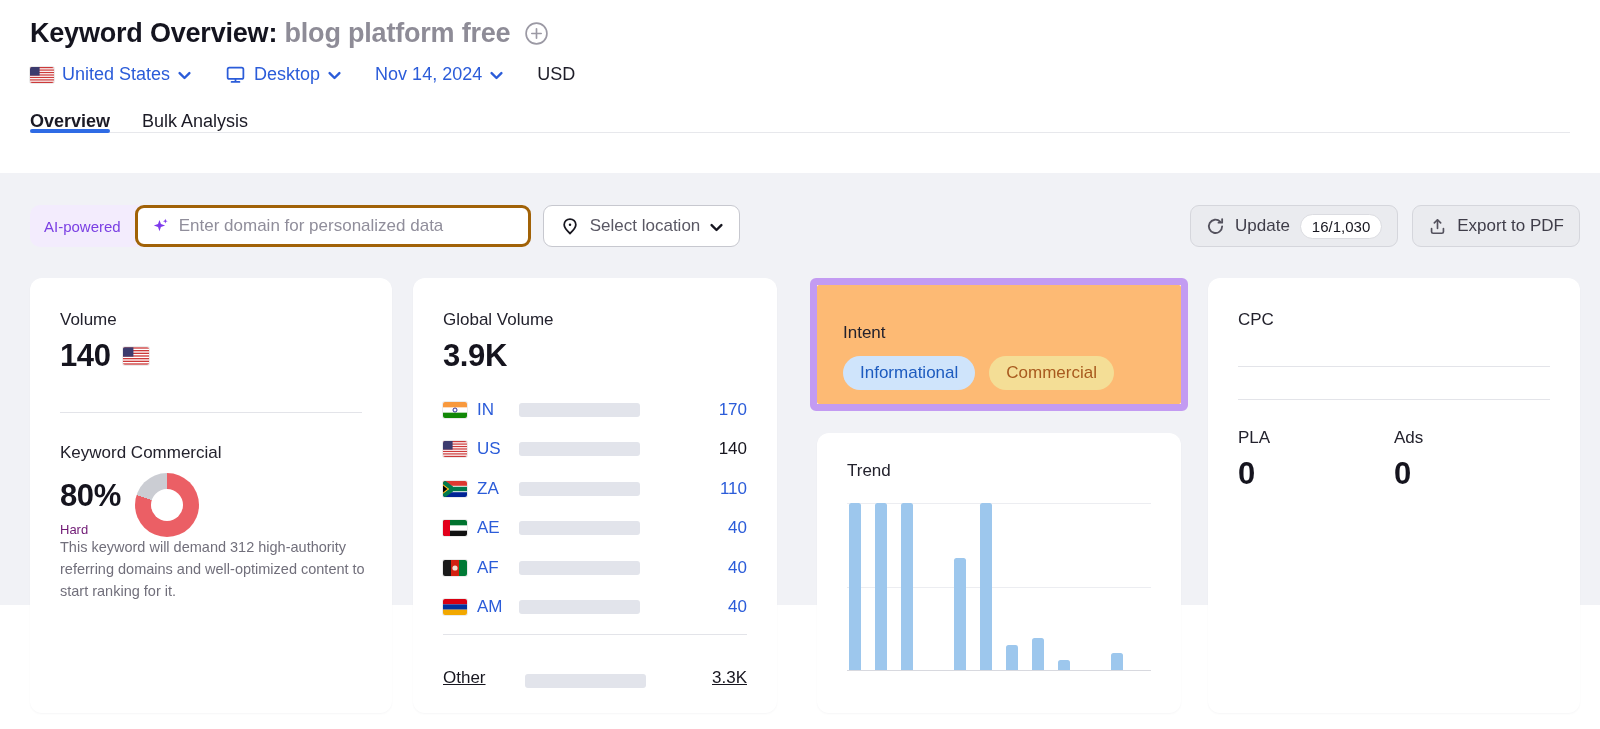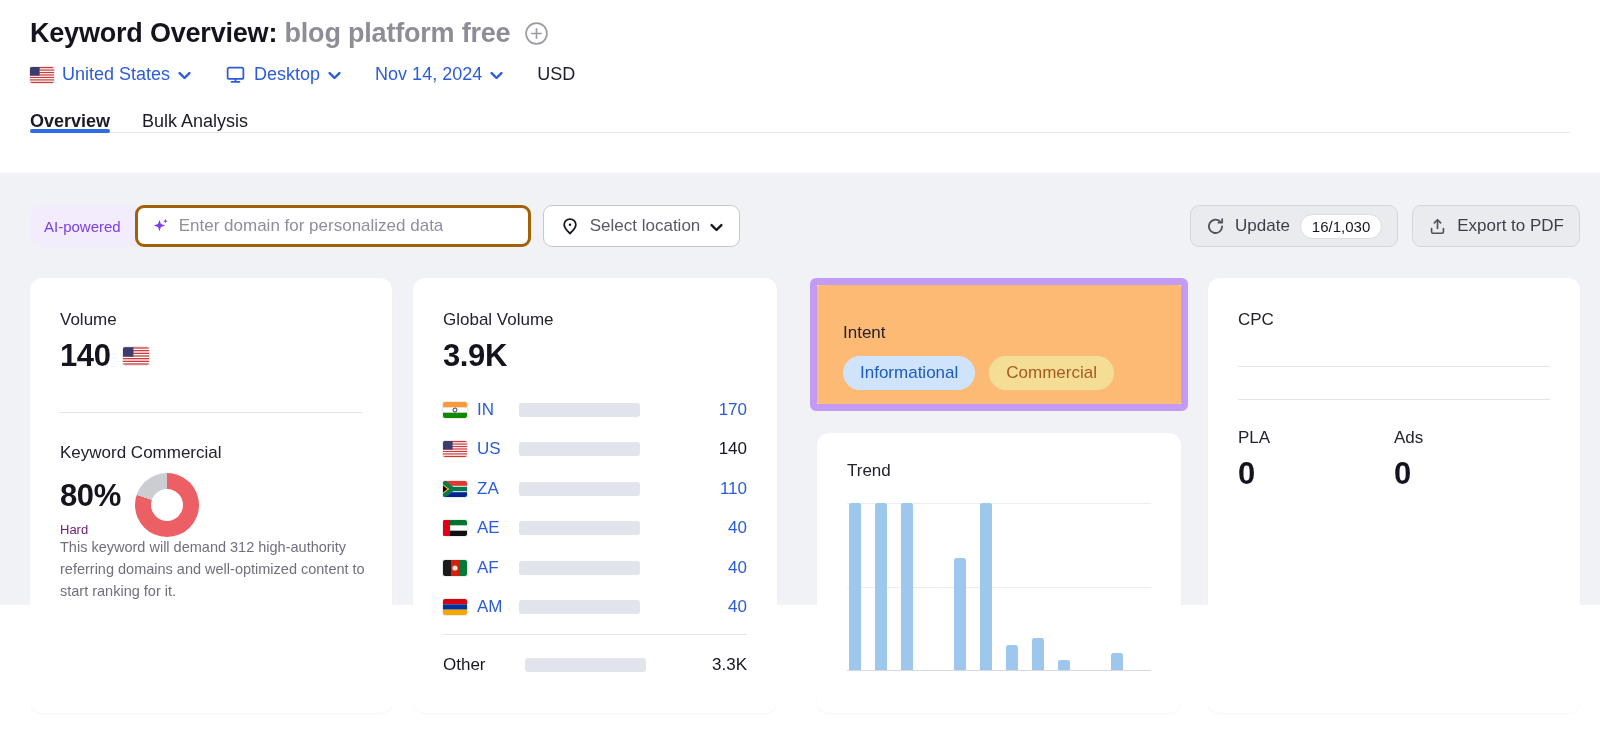--- a/index.html
+++ b/index.html
@@ -67,21 +67,21 @@
   .gv-rows { margin-top:16px; }
   .gv-row { display:flex; align-items:center; height:39.5px; }
   .gv-code { color:var(--link-blue,#2B5CD9); font-size:17px; margin-left:10px; width:38px; cursor:pointer; }
   .gv-bar { width:121px; height:14px; background:#E2E4EB; border-radius:3px; overflow:hidden; margin-left:4px; }
   .gv-fill { height:100%; border-radius:3px 0 0 3px; }
   .gv-fill.light { background:var(--country-bar-fill,#4D9BF5); }
   .gv-fill.dark { background:var(--country-bar-fill-us,#2A52C9); }
   .gv-val { margin-left:auto; font-size:17px; color:#17161F; }
   .gv-val.link { color:var(--link-blue,#2B5CD9); cursor:pointer; }
   .col2 .sep { margin:7px 0; }
-  .other-row { display:flex; align-items:center; height:46px; }
+  .other-row { display:flex; align-items:flex-end; height:46px;text-decoration:underline; }
   .other-lbl { font-size:17px; color:#17161F; width:72px; }
   .other-row .gv-bar { margin-left:10px; }
   .other-row .gv-fill { background:var(--other-bar-fill,#57A7F2); }
 
   .purple-wrap { border:7px solid var(--highlight-purple,#C39BF2); border-radius:6px; background:#fff; height:133px; }
   .intent-inner { background:#fdba74; height:100%; padding:38px 26px; border-radius:2px; }
   .intent-badges { display:flex; gap:14px; margin-top:13px; }
   .intent-badge { font-size:17px; padding:7px 17px; border-radius:18px; }
   .intent-badge.informational { background:var(--intent-informational-bg,#CFE4FB); color:var(--intent-informational-text,#1D5BBF); }
   .intent-badge.commercial { background:var(--intent-commercial-bg,#F4DE96); color:var(--intent-commercial-text,#A85A1E); }

